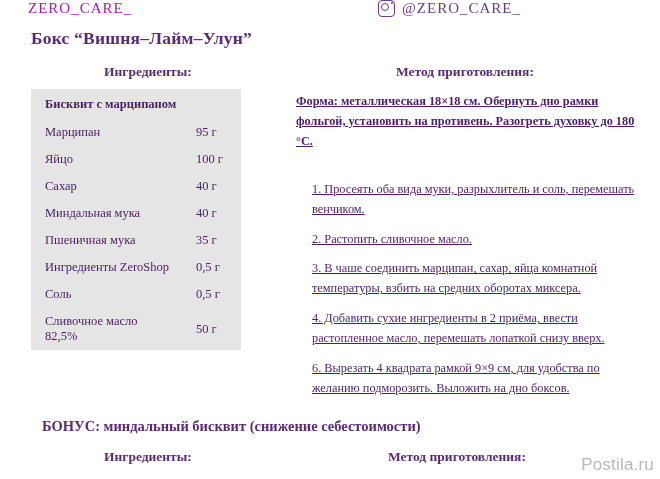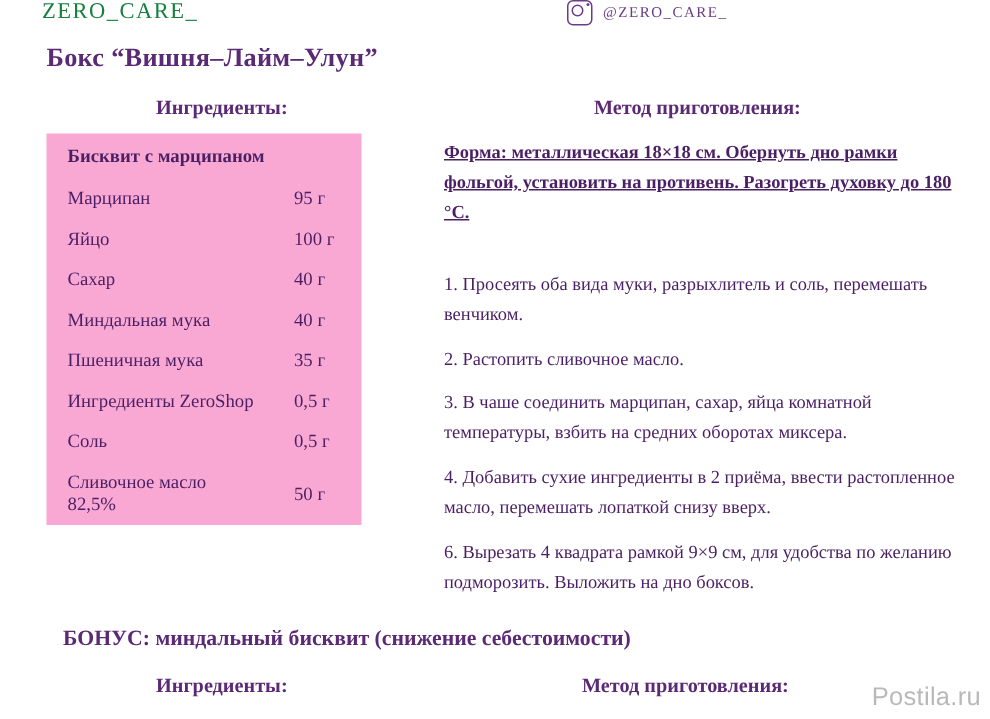--- a/index.html
+++ b/index.html
@@ -26,21 +26,21 @@
     display: flex;
     align-items: center;
   }
   .header-left {
     position: absolute;
     left: 28px;
     top: 0;
     font-family: "Liberation Serif", serif;
     font-size: 15px;
     letter-spacing: 1px;
-    color: #15803d;
+    color: #a21caf;
     font-weight: 400;
   }
   .header-right {
     position: absolute;
     left: 378px;
     top: 0;
     display: flex;
     align-items: center;
     gap: 7px;
   }
@@ -66,21 +66,21 @@
     content: "";
     position: absolute;
     width: 2px;
     height: 2px;
     background: #6b3b86;
     border-radius: 50%;
     right: 1.3px;
     top: 1.3px;
   }
   .ig-handle {
-    font-size: 10px;
+    font-size: 15px;
     letter-spacing: 1px;
     color: #6b3b86;
   }
 
   
   .doc-title {
     position: absolute;
     left: 31px;
     top: 28px;
     font-size: 17.5px;
@@ -106,21 +106,21 @@
     font-weight: bold;
     color: #5b2a74;
   }
 
   
   .ing-table {
     position: absolute;
     left: 31px;
     top: 89px;
     width: 210px;
-    background: #f9a8d4;
+    background: #e5e5e5;
     border-collapse: collapse;
   }
   .ing-table .sub-head td {
     font-weight: bold;
     font-size: 12.5px;
     padding: 8px 12px 7px 14px;
     color: #4a1f63;
   }
   .ing-table td {
     font-size: 12.5px;
@@ -143,21 +143,22 @@
     font-size: 12.3px;
     line-height: 1.62;
     color: #4a1f63;
   }
   .method .form-note {
     font-weight: bold;
     margin-bottom: 28px;
     text-decoration: underline;
   }
   .method p {
-    margin: 0 0 10px 0;
+    margin: 0 0 10px 16px;
+    text-decoration: underline;
   }
 
   
   .bonus-title {
     position: absolute;
     left: 42px;
     top: 418px;
     font-size: 14.5px;
     font-weight: bold;
     color: #5b2a74;

